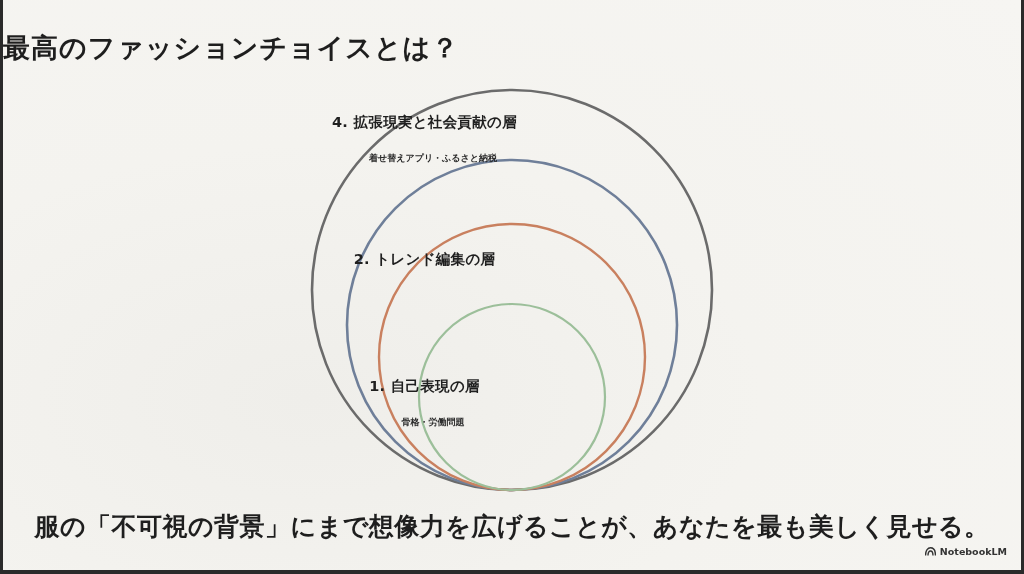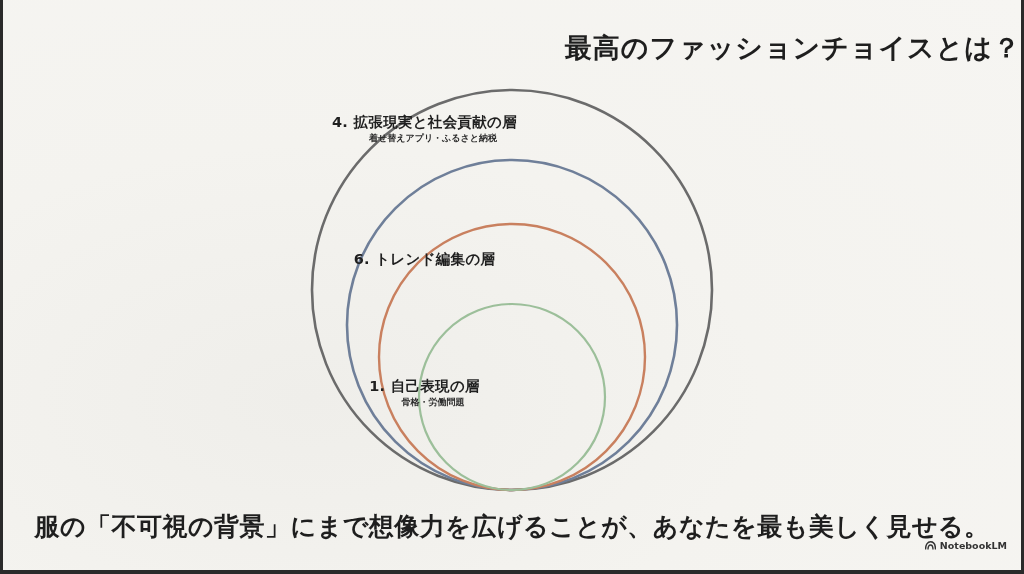--- a/index.html
+++ b/index.html
@@ -8,36 +8,36 @@
     background: #2a2a2a;
     font-family: "DejaVu Sans", sans-serif;
   }
   .slide {
     position: absolute; left: 3px; top: 0; width: 1018px; height: 570px;
     background: radial-gradient(ellipse at 30% 70%, #efeeea 0%, #f4f3ef 45%, #f6f5f2 100%);
     overflow: hidden;
   }
   .title {
     position: absolute; left: 0; right: 0; top: 30px;
-    text-align: right;
+    text-align: left;
     font-family: "DejaVu Serif", serif; font-weight: bold;
     font-size: 27px; color: #1e1e1e; letter-spacing: 1px;
   }
   svg.rings { position: absolute; left: -3px; top: 0; }
   .label { position: absolute; left: 0; width: 849px; text-align: center; color: #1f1f1f; }
   .label .head { font-weight: bold; font-size: 14.5px; letter-spacing: 0.3px; }
-  .label .sub { font-weight: bold; font-size: 9px; margin-top: 0; color: #2a2a2a; padding-left: 17px; }
+  .label .sub { font-weight: bold; font-size: 9px; margin-top: 20px; color: #2a2a2a; padding-left: 17px; }
   .tagline {
     position: absolute; left: 0; right: 0; top: 510px;
     text-align: center;
     font-family: Liberation Sans, sans-serif; font-weight: bold;
     font-size: 25px; color: #1e1e1e; letter-spacing: 0.5px;
   }
   .brand {
-    position: absolute; right: 14px; bottom: 19px;
+    position: absolute; right: 14px; bottom: 13px;
     font-size: 9.5px; font-weight: bold; color: #333;
     display: flex; align-items: center; gap: 4px;
   }
 </style>
 </head>
 <body>
 
 <div class="slide">
   <div class="title">最高のファッションチョイスとは？</div>
 
@@ -50,21 +50,21 @@
 
   <div class="label" style="top:113px; left:-3px;">
     <div class="head">4. 拡張現実と社会貢献の層</div>
     <div class="sub">着せ替えアプリ・ふるさと納税</div>
   </div>
 
   <div class="label" style="top:179px; left:-3px;">
   </div>
 
   <div class="label" style="top:250px; left:-3px;">
-    <div class="head">6. トレンド編集の層</div>
+    <div class="head">2. トレンド編集の層</div>
   </div>
 
   <div class="label" style="top:377px; left:-3px;">
     <div class="head">1. 自己表現の層</div>
     <div class="sub">骨格・労働問題</div>
   </div>
 
   <div class="tagline">服の「不可視の背景」にまで想像力を広げることが、あなたを最も美しく見せる。</div>
 
   <div class="brand">

